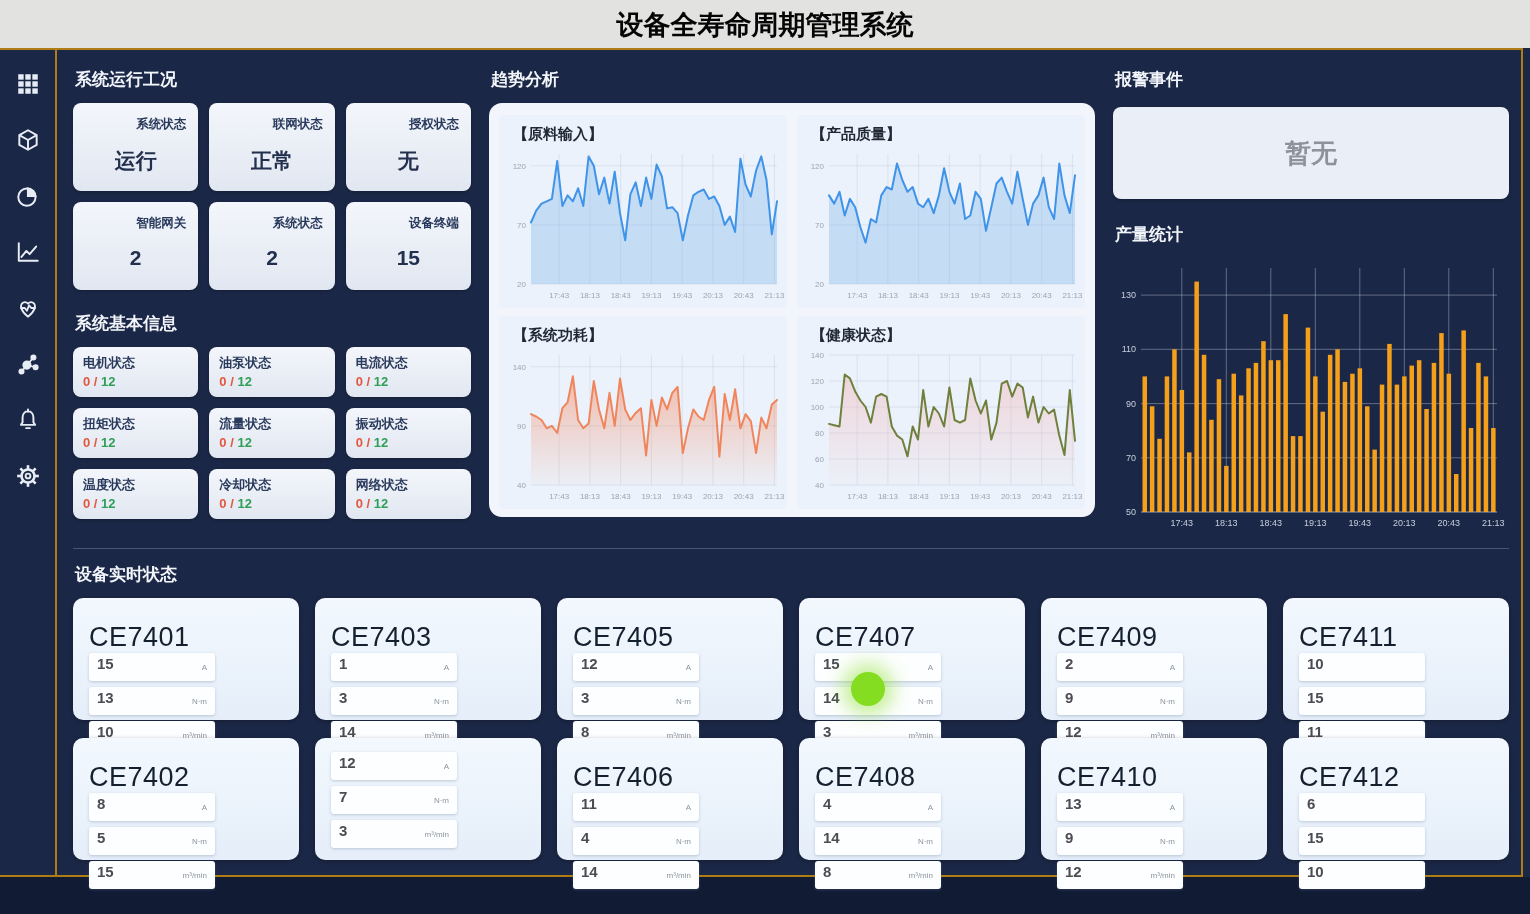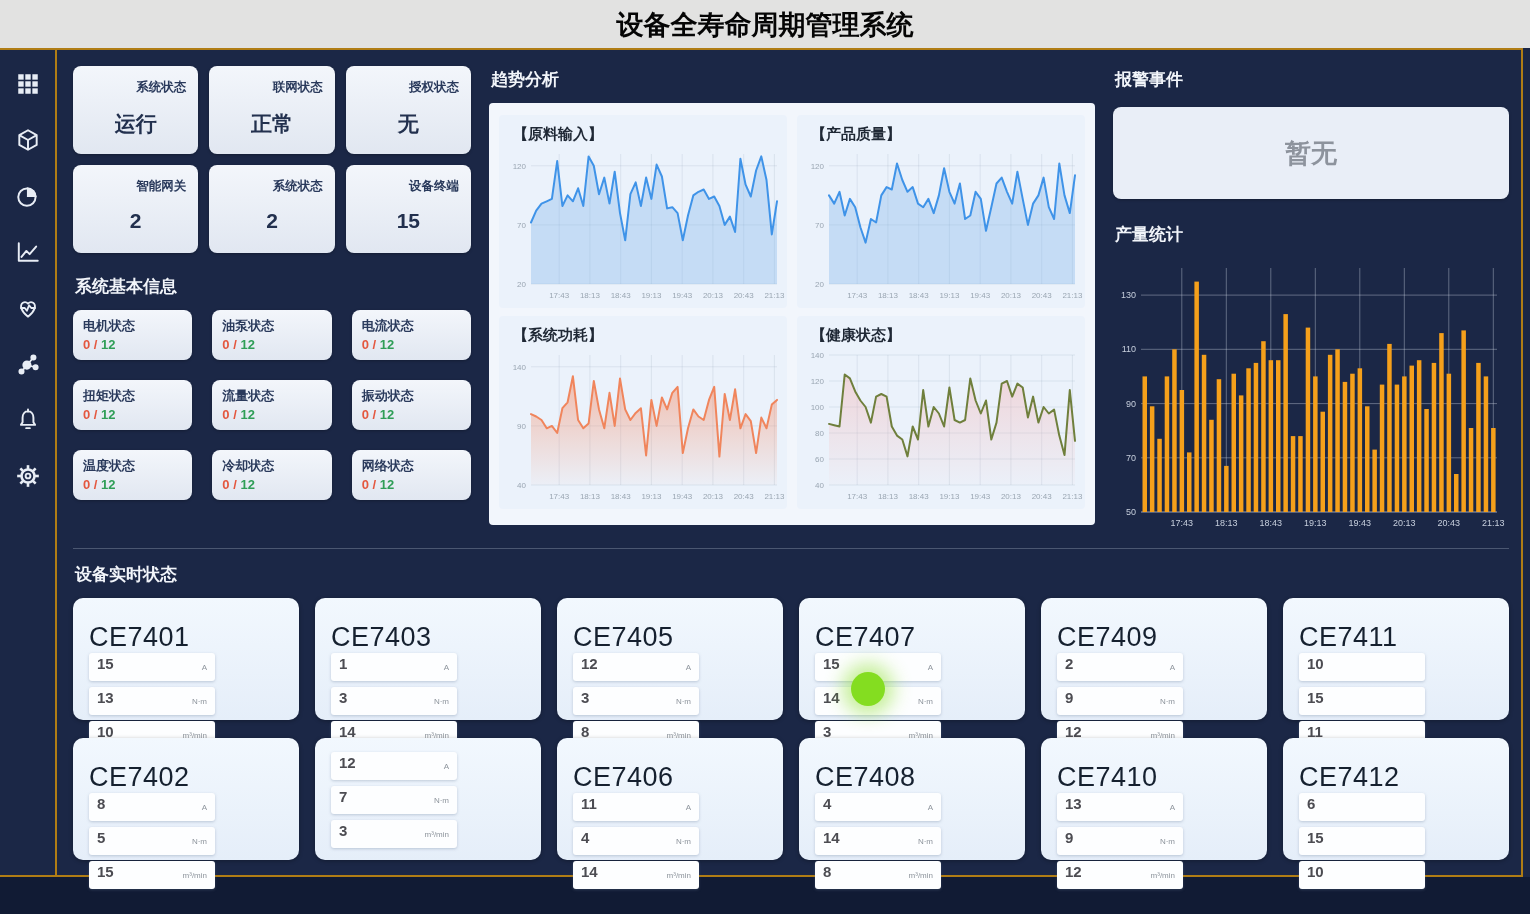--- a/index.html
+++ b/index.html
@@ -32,29 +32,29 @@
   .top-grid { display:grid; grid-template-columns:398px 606px 1fr; gap:18px; }
   .sec-heading { font-size:17px; font-weight:bold; color:#f2f5fa; margin:2px 0 12px 2px; }
 
   
   .st-grid { display:grid; grid-template-columns:repeat(3,1fr); gap:11px; }
   .st-card { background:linear-gradient(180deg,#f3f6fb,#e1e7f1); border-radius:8px; height:88px;
     padding:13px 12px; cursor:pointer; box-shadow:0 1px 3px rgba(0,0,0,0.25); }
   .st-label { font-size:12.5px; font-weight:bold; color:#2a3a5c;text-align:right; }
   .st-value { font-size:21px; font-weight:bold; color:#22304e; text-align:center; margin-top:14px; }
   .info-heading { margin-top:22px; }
-  .info-grid { display:grid; grid-template-columns:repeat(3,1fr); gap:20px; }
+  .info-grid { display:grid; grid-template-columns:repeat(3,1fr); gap:11px; }
   .info-card { background:linear-gradient(180deg,#f3f6fb,#e1e7f1); border-radius:8px; height:50px;
     padding:7px 10px; cursor:pointer; box-shadow:0 1px 3px rgba(0,0,0,0.25); }
   .info-label { font-size:13px; font-weight:bold; color:#2a3a5c; }
   .info-count { font-size:13px; font-weight:bold; margin-top:2px; }
   .c-red { color:#e4573f; } .c-green { color:#2f9e57; }
 
   
-  .trend-panel { background:#f2f6fc; border-radius:4px; padding:12px 10px 16px 10px;
+  .trend-panel { background:#f2f6fc; border-radius:13px; padding:12px 10px 8px 10px;
     display:grid; grid-template-columns:1fr 1fr; gap:8px 10px; }
   .tile { background:#ebf2fb; border-radius:4px; padding:8px 2px 2px 6px; }
   .tile-title { font-size:15px; font-weight:bold; color:#1f2835; margin:2px 0 0 8px; }
   svg { font-family:"Liberation Sans", sans-serif; }
 
   
   .alarm-head { display:flex; align-items:baseline; }
   .alarm-head .sec-heading { flex:1; }
   .alarm-card { height:92px; background:#e9eef7; border-radius:8px; display:flex; align-items:center;
     justify-content:center; margin-top:4px; box-shadow:0 1px 3px rgba(0,0,0,0.25); }
@@ -156,20 +156,21 @@
           <circle cx="12" cy="12" r="6" fill="none" stroke="#e8edf5" stroke-width="2.4"></circle>
           <circle cx="12" cy="12" r="2.2" fill="none" stroke="#e8edf5" stroke-width="1.8"></circle>
         </svg>
     </div>
   </div>
 
   <div class="content">
     <div class="top-grid">
 
       <div>
+        <div class="sec-heading">系统运行工况</div>
         <div class="st-grid">
           <div class="st-card">
             <div class="st-label">系统状态</div>
             <div class="st-value">运行</div>
           </div>
           <div class="st-card">
             <div class="st-label">联网状态</div>
             <div class="st-value">正常</div>
           </div>
           <div class="st-card">

